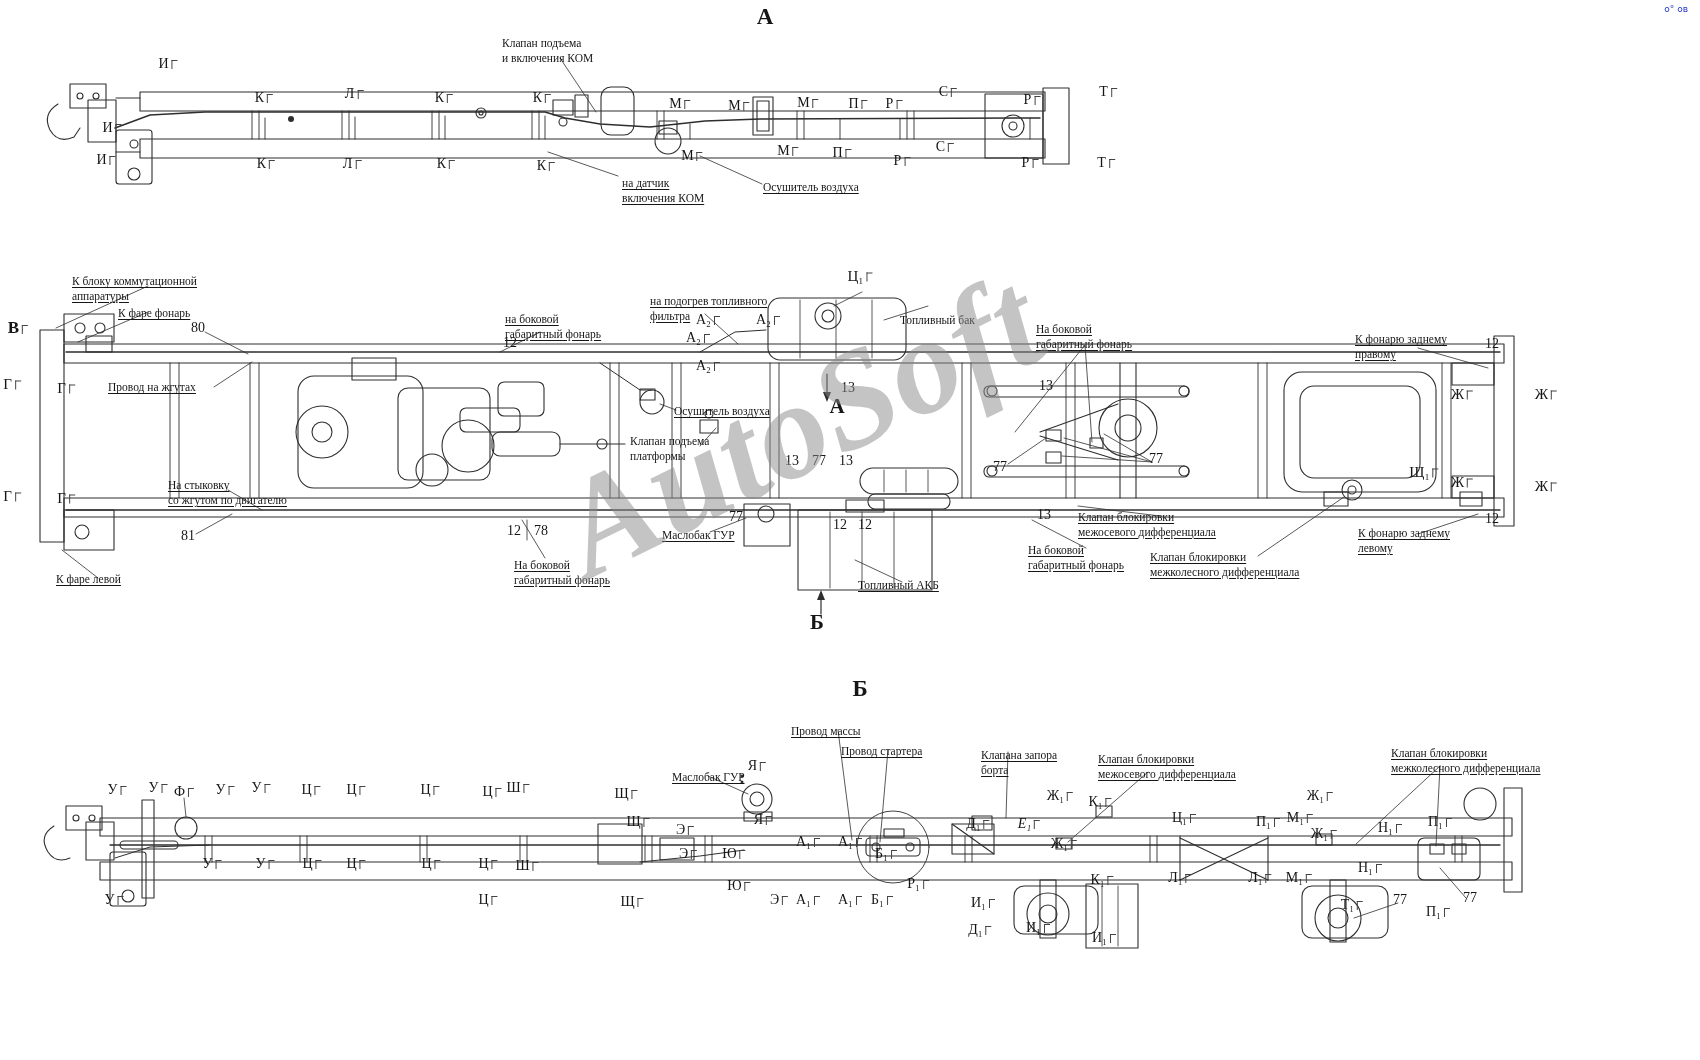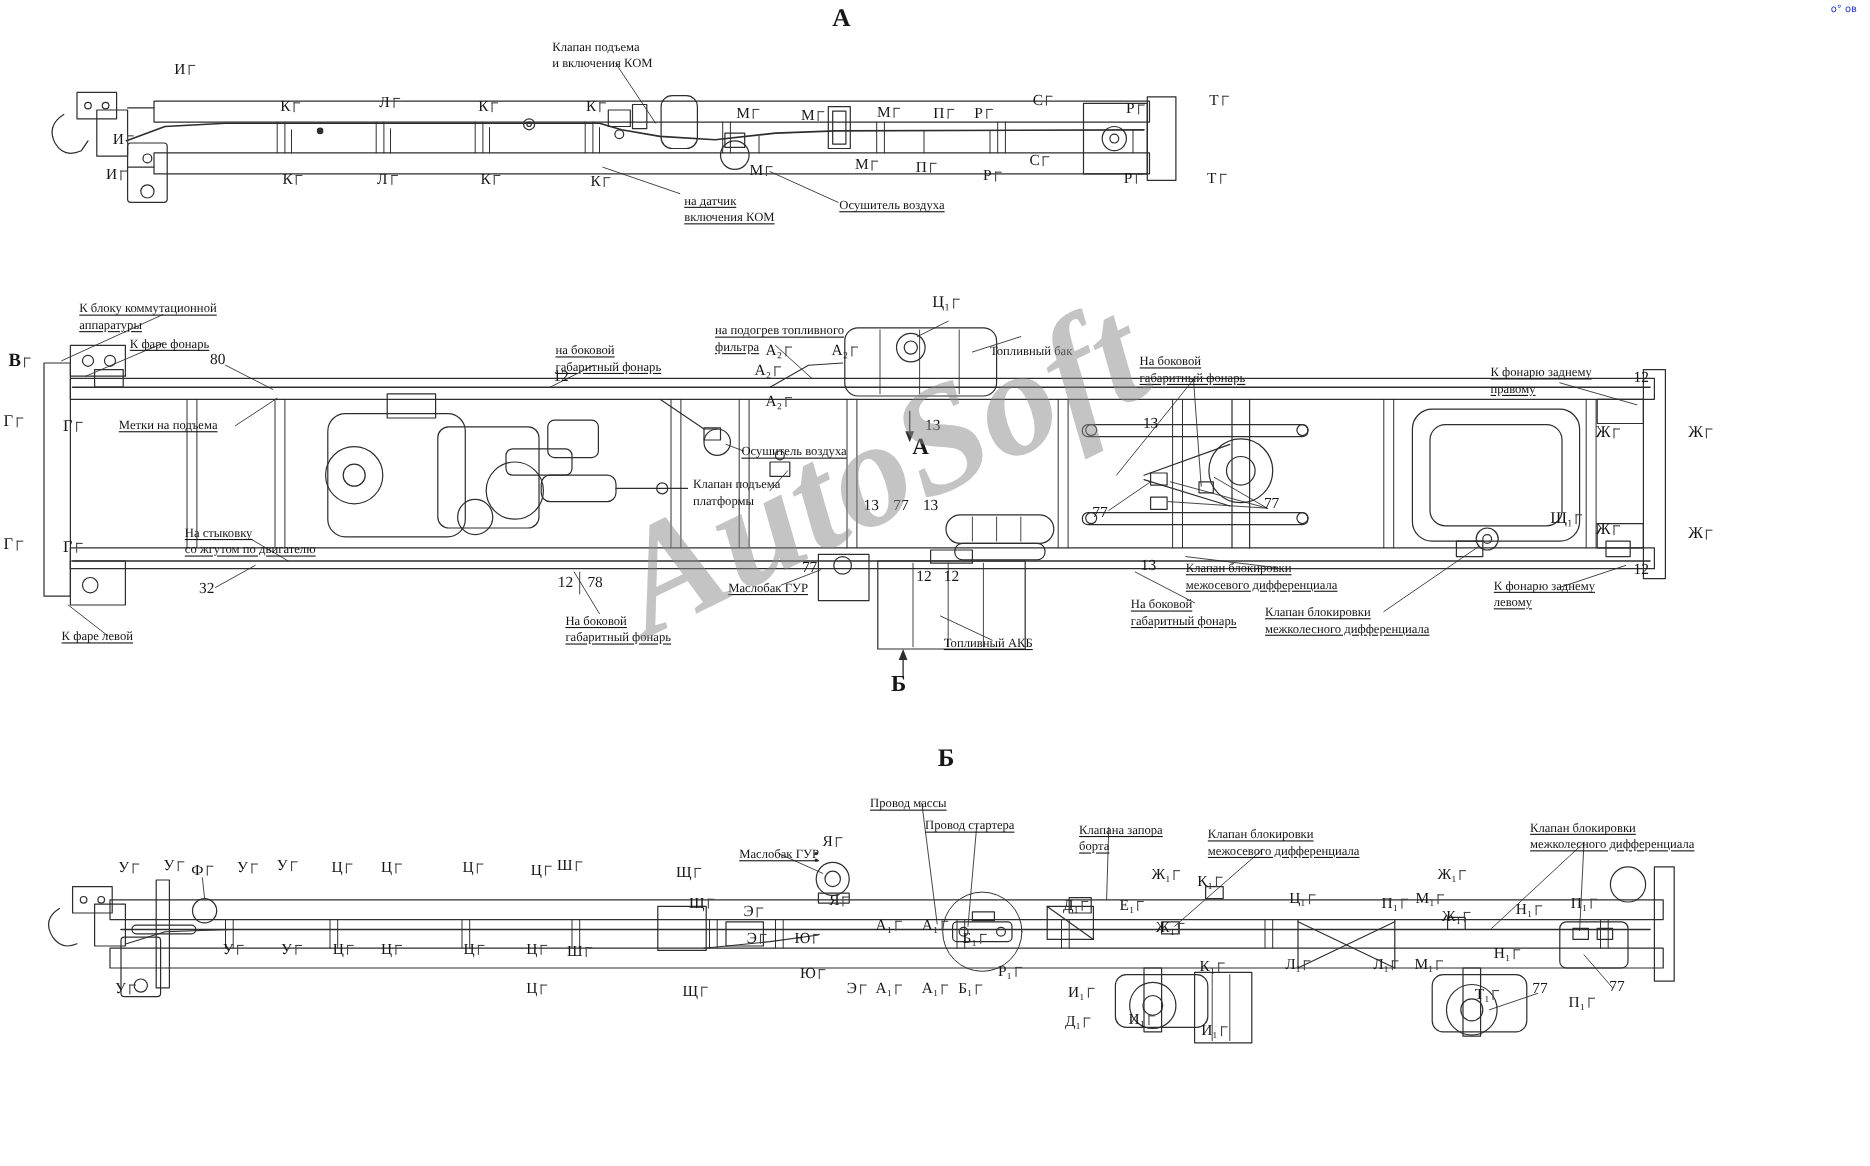--- a/index.html
+++ b/index.html
@@ -290,21 +290,21 @@
       <div class="lbl marker" style="left: 692px; top: 156px;">М</div>
       <div class="lbl marker" style="left: 788px; top: 151px;">М</div>
       <div class="lbl marker" style="left: 842px; top: 153px;">П</div>
       <div class="lbl marker" style="left: 902px; top: 161px;">Р</div>
       <div class="lbl marker" style="left: 945px; top: 147px;">С</div>
       <div class="lbl marker" style="left: 1030px; top: 163px;">Р</div>
       <div class="lbl marker" style="left: 1106px; top: 163px;">Т</div>
       <div class="lbl callout ul" style="left: 72px; top: 274px; font-family: Liberation Serif, serif;">К блоку коммутационной
 аппаратуры</div>
       <div class="lbl callout ul" style="left: 118px; top: 306px;">К фаре фонарь</div>
-      <div class="lbl callout ul" style="left: 108px; top: 380px;">Метки на подъема</div>
+      <div class="lbl callout ul" style="left: 108px; top: 380px;">Провод на жгутах</div>
       <div class="lbl callout ul" style="left: 505px; top: 312px;">на боковой
 габаритный фонарь</div>
       <div class="lbl callout ul" style="left: 650px; top: 294px;">на подогрев топливного
 фильтра</div>
       <div class="lbl callout" style="left: 900px; top: 296px; margin-top: 17px;">Топливный бак</div>
       <div class="lbl callout ul" style="left: 1036px; top: 322px;">На боковой
 габаритный фонарь</div>
       <div class="lbl callout ul" style="left: 1355px; top: 332px;">К фонарю заднему
 правому</div>
       <div class="lbl callout ul" style="left: 674px; top: 404px;">Осушитель воздуха</div>
@@ -334,21 +334,21 @@
       <div class="lbl marker" style="left: 1546px; top: 394px; font-size: 15px;">Ж</div>
       <div class="lbl marker" style="left: 1462px; top: 482px; font-size: 15px;">Ж</div>
       <div class="lbl marker" style="left: 1546px; top: 486px; font-size: 15px;">Ж</div>
       <div class="lbl marker" style="left: 1424px; top: 472px; font-size: 15px;">Щ₁</div>
       <div class="lbl marker" style="left: 860px; top: 276px; font-size: 15px;">Ц₁</div>
       <div class="lbl marker" style="left: 708px; top: 320px;">А₂</div>
       <div class="lbl marker" style="left: 768px; top: 320px;">А₂</div>
       <div class="lbl marker" style="left: 698px; top: 338px;">А₂</div>
       <div class="lbl marker" style="left: 708px; top: 366px;">А₂</div>
       <div class="lbl num" style="left: 198px; top: 328px;">80</div>
-      <div class="lbl num" style="left: 188px; top: 536px;">32</div>
+      <div class="lbl num" style="left: 188px; top: 536px;">81</div>
       <div class="lbl num" style="left: 510px; top: 343px;">12</div>
       <div class="lbl num" style="left: 1492px; top: 344px;">12</div>
       <div class="lbl num" style="left: 848px; top: 388px;">13</div>
       <div class="lbl num" style="left: 1046px; top: 386px;">13</div>
       <div class="lbl num" style="left: 792px; top: 461px;">13</div>
       <div class="lbl num" style="left: 819px; top: 461px;">77</div>
       <div class="lbl num" style="left: 846px; top: 461px;">13</div>
       <div class="lbl num" style="left: 1000px; top: 467px;">77</div>
       <div class="lbl num" style="left: 1156px; top: 459px;">77</div>
       <div class="lbl num" style="left: 514px; top: 531px;">12</div>
@@ -398,21 +398,21 @@
       <div class="lbl marker" style="left: 779px; top: 900px;">Э</div>
       <div class="lbl marker" style="left: 808px; top: 842px;">А₁</div>
       <div class="lbl marker" style="left: 850px; top: 842px;">А₁</div>
       <div class="lbl marker" style="left: 808px; top: 900px;">А₁</div>
       <div class="lbl marker" style="left: 850px; top: 900px;">А₁</div>
       <div class="lbl marker" style="left: 886px; top: 854px;">Б₁</div>
       <div class="lbl marker" style="left: 882px; top: 900px;">Б₁</div>
       <div class="lbl marker" style="left: 918px; top: 884px;">Р₁</div>
       <div class="lbl marker" style="left: 978px; top: 824px;">Д₁</div>
       <div class="lbl marker" style="left: 980px; top: 930px;">Д₁</div>
-      <div class="lbl marker" style="left: 1029px; top: 824px;">Е₁</div>
+      <div class="lbl marker" style="left: 1029px; top: 824px; font-style: italic;">Е₁</div>
       <div class="lbl marker" style="left: 1060px; top: 796px;">Ж₁</div>
       <div class="lbl marker" style="left: 1064px; top: 844px;">Ж₁</div>
       <div class="lbl marker" style="left: 1320px; top: 796px;">Ж₁</div>
       <div class="lbl marker" style="left: 1324px; top: 834px;">Ж₁</div>
       <div class="lbl marker" style="left: 1100px; top: 802px;">К₁</div>
       <div class="lbl marker" style="left: 1102px; top: 880px;">К₁</div>
       <div class="lbl marker" style="left: 1184px; top: 818px;">Ц₁</div>
       <div class="lbl marker" style="left: 1180px; top: 878px;">Л₁</div>
       <div class="lbl marker" style="left: 1260px; top: 878px;">Л₁</div>
       <div class="lbl marker" style="left: 1268px; top: 822px;">П₁</div>

